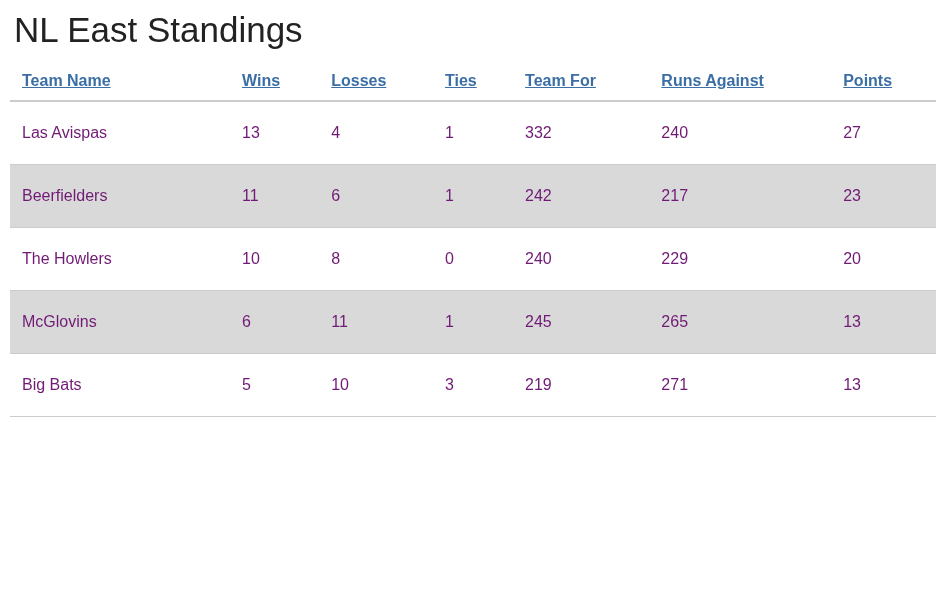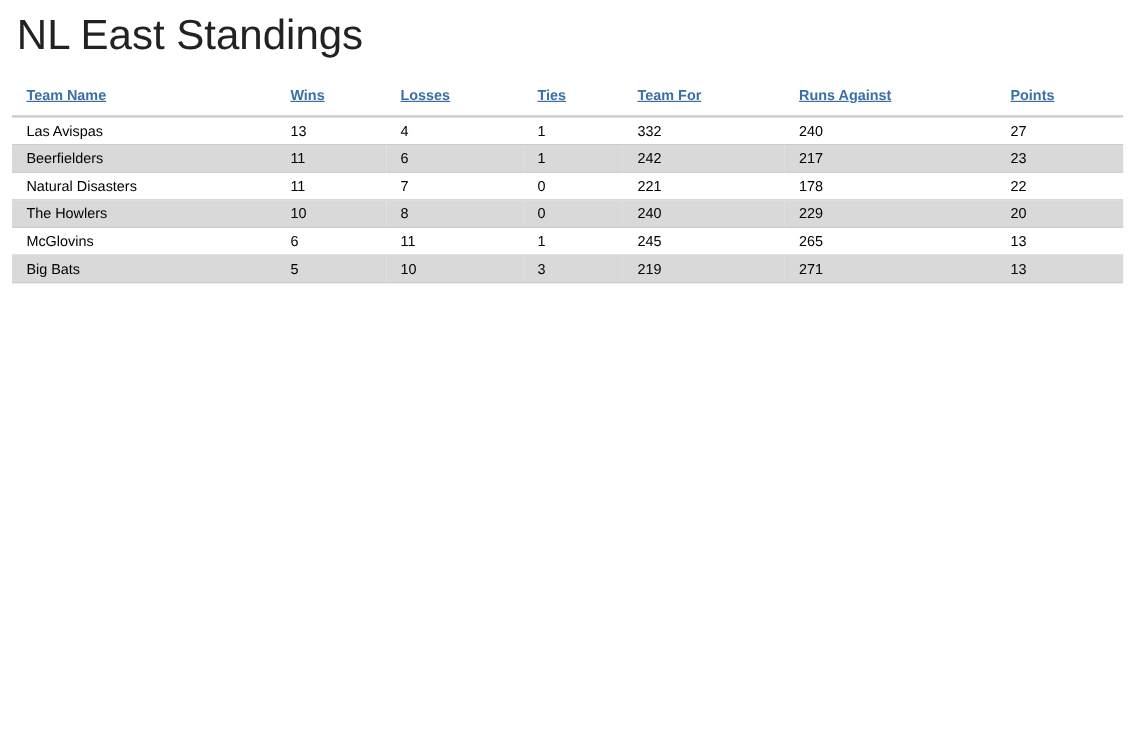--- a/index.html
+++ b/index.html
@@ -20,21 +20,21 @@
       font-size: 35px;
       font-weight: normal;
       color: #222;
       margin-bottom: 12px;
       padding-left: 4px;
     }
 
     table {
       width: 100%;
       border-collapse: collapse;
-      font-size: 12px;
+      font-size: 16px;
     }
 
     thead tr th {
       text-align: left;
       padding: 10px 12px;
       border-bottom: 2px solid #ccc;
       color: #3a6ea5;
       text-decoration: underline;
       font-weight: bold;
       cursor: pointer;
@@ -46,22 +46,22 @@
 
     tbody tr:nth-child(even) {
       background-color: #d9d9d9;
     }
 
     tbody tr:nth-child(odd) {
       background-color: #fff;
     }
 
     tbody tr td {
-      padding: 4px 12px;
-      color: #000000;
+      padding: 22px 12px;
+      color: #701a75;
     }
 
     td:first-child, th:first-child {
       width: 220px;
     }
   </style>
 </head>
 <body>
 
 <h1 class="page-title">NL East Standings</h1>
@@ -91,29 +91,20 @@
       <tr>
         <td>Beerfielders</td>
         <td>11</td>
         <td>6</td>
         <td>1</td>
         <td>242</td>
         <td>217</td>
         <td>23</td>
       </tr>
       <tr>
-        <td>Natural Disasters</td>
-        <td>11</td>
-        <td>7</td>
-        <td>0</td>
-        <td>221</td>
-        <td>178</td>
-        <td>22</td>
-      </tr>
-      <tr>
         <td>The Howlers</td>
         <td>10</td>
         <td>8</td>
         <td>0</td>
         <td>240</td>
         <td>229</td>
         <td>20</td>
       </tr>
       <tr>
         <td>McGlovins</td>

